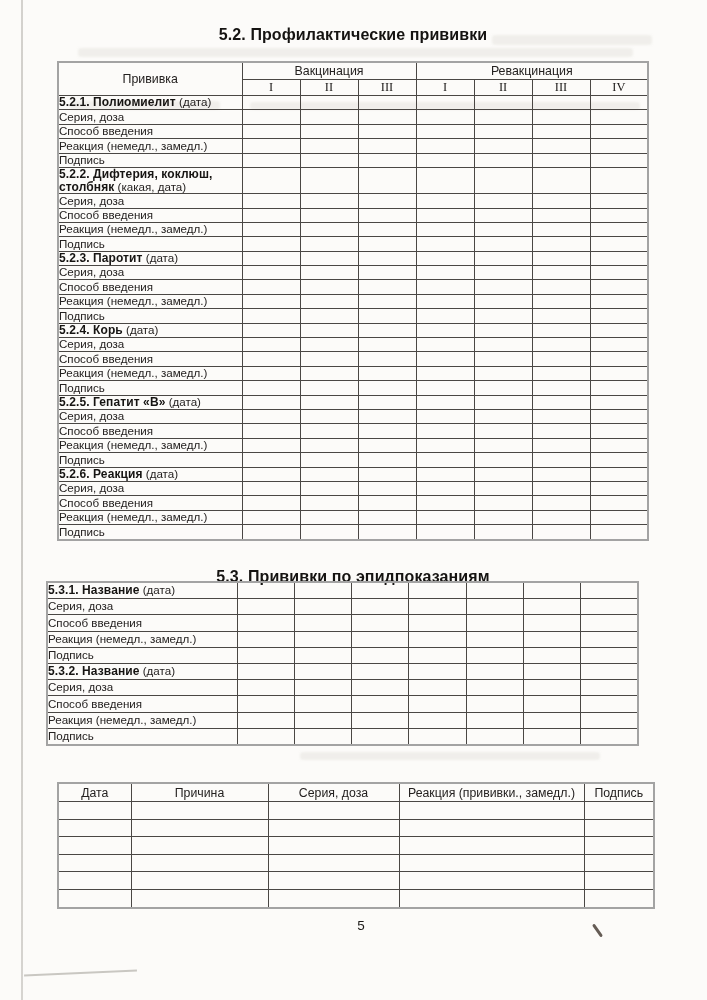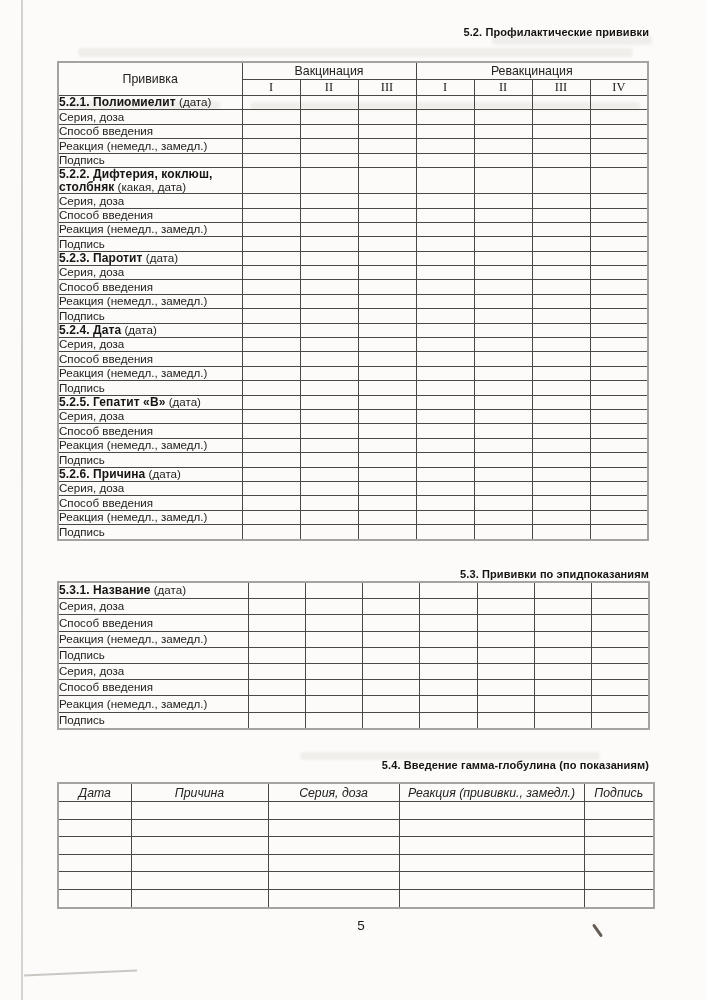--- a/index.html
+++ b/index.html
@@ -15,33 +15,33 @@
     background:#c9c7c2; transform:rotate(-2.6deg);}
   .pen-mark{position:absolute; left:596px; top:923px; width:3px; height:15px;
     background:#4a3f38; transform:rotate(-35deg); border-radius:2px; opacity:.85;}
   .ghost{position:absolute; background:#e7e5e0; filter:blur(1.2px); opacity:.55; border-radius:3px;}
   .g1{left:78px;  top:48px;  width:555px; height:9px;}
   .g2{left:70px;  top:101px; width:150px; height:9px;}
   .g3{left:250px; top:102px; width:390px; height:8px;}
   .g4{left:300px; top:752px; width:300px; height:8px;}
   .g5{left:492px; top:35px;  width:160px; height:10px;}
 
-  .title{position:absolute; left:57px; width:592px; text-align:right;
-    font-weight:bold; font-size:11px; letter-spacing:.1px; color:#151311;}
+  .title{position:absolute; left:57px; width:592px; text-align:center;
+    font-weight:bold; font-size:16px; letter-spacing:.1px; color:#151311;}
   .t52title{top:26px;}
   .t53title{top:568px;}
   .t54title{top:759px;}
 
   table.tbl{position:absolute; border-collapse:collapse; table-layout:fixed;
     border:2px solid #a3a3a3; background:transparent;}
   table.tbl th, table.tbl td{border:1px solid #4a4744; overflow:hidden;
     font-weight:normal; padding:0;}
   .t52{left:57px; top:61px; width:592px;}
-  .t53{left:57px; top:581px; width:591px;padding-left:8px;}
-  .t54{left:57px; top:782px; width:596px;font-style:italic;}
+  .t53{left:46px; top:581px; width:591px;padding-left:8px;}
+  .t54{left:57px; top:782px; width:596px;}
 
   .t52 thead th{font-size:12.4px; text-align:center;}
   .t52 thead tr:first-child th{height:16px;}
   .t52 thead tr:last-child th{height:15px;}
   th.roman{font-family:"Liberation Serif", serif; font-size:12.6px;}
   .t52 tbody td, .t53 tbody td{height:13.4px; font-size:11.6px; line-height:12.6px;}
   .t53 tbody td{height:15.2px;}
   td.lbl{text-align:left; padding:0 2px 0 3px; white-space:normal;}
   td.lbl b{font-size:12px; color:#161412; letter-spacing:.1px;}
   td.dbl{height:27px;}
@@ -238,21 +238,21 @@
           <td class="lbl">Подпись</td>
           <td></td>
           <td></td>
           <td></td>
           <td></td>
           <td></td>
           <td></td>
           <td></td>
         </tr>
         <tr>
-          <td class="lbl"><b>5.2.4. Дата</b> (дата)</td>
+          <td class="lbl"><b>5.2.4. Корь</b> (дата)</td>
           <td></td>
           <td></td>
           <td></td>
           <td></td>
           <td></td>
           <td></td>
           <td></td>
         </tr>
         <tr>
           <td class="lbl">Серия, доза</td>
@@ -338,21 +338,21 @@
           <td class="lbl">Подпись</td>
           <td></td>
           <td></td>
           <td></td>
           <td></td>
           <td></td>
           <td></td>
           <td></td>
         </tr>
         <tr>
-          <td class="lbl"><b>5.2.6. Причина</b> (дата)</td>
+          <td class="lbl"><b>5.2.6. Реакция</b> (дата)</td>
           <td></td>
           <td></td>
           <td></td>
           <td></td>
           <td></td>
           <td></td>
           <td></td>
         </tr>
         <tr>
           <td class="lbl">Серия, доза</td>
@@ -455,20 +455,30 @@
           <td class="lbl">Подпись</td>
           <td></td>
           <td></td>
           <td></td>
           <td></td>
           <td></td>
           <td></td>
           <td></td>
         </tr>
         <tr>
+          <td class="lbl"><b>5.3.2. Название</b> (дата)</td>
+          <td></td>
+          <td></td>
+          <td></td>
+          <td></td>
+          <td></td>
+          <td></td>
+          <td></td>
+        </tr>
+        <tr>
           <td class="lbl">Серия, доза</td>
           <td></td>
           <td></td>
           <td></td>
           <td></td>
           <td></td>
           <td></td>
           <td></td>
         </tr>
         <tr>
@@ -497,21 +507,20 @@
           <td></td>
           <td></td>
           <td></td>
           <td></td>
           <td></td>
           <td></td>
         </tr>
       </tbody>
   </table>
 
-  <div class="title t54title">5.4. Введение гамма-глобулина (по показаниям)</div>
 
   <table class="tbl t54">
     <colgroup>
       <col style="width:73px">
         <col style="width:137px">
         <col style="width:131px">
       <col style="width:185px">
         <col style="width:70px">
     </colgroup>
     <thead>

